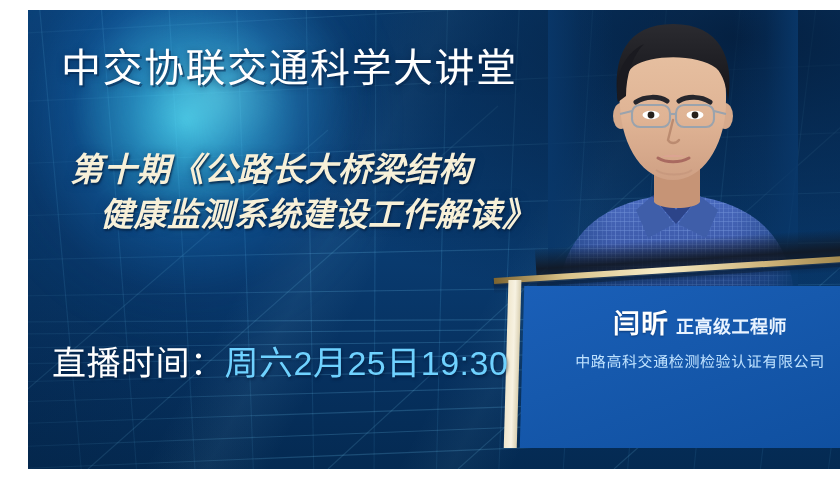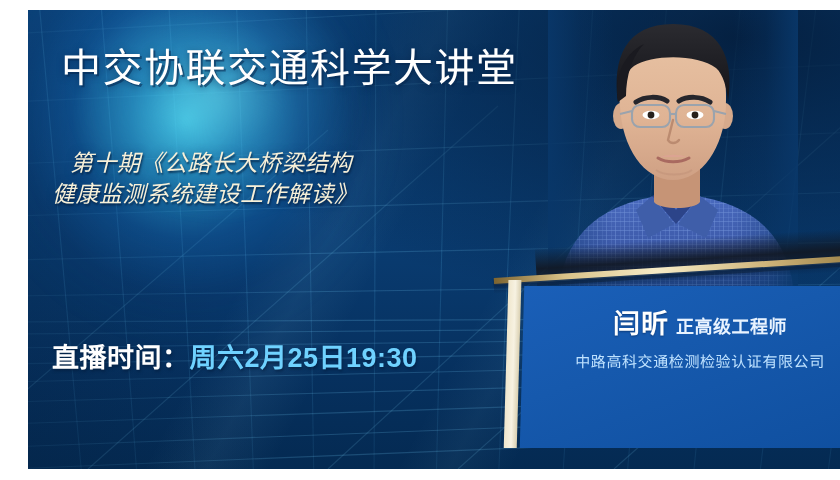--- a/index.html
+++ b/index.html
@@ -229,39 +229,39 @@
     text-shadow:
       2px 2px 0 rgba(7,40,80,0.55),
       0 2px 7px rgba(0,25,60,0.55);
   }
 
   .subtitle {
     position: absolute;
     left: 24px;
     top: 138px;
     width: 520px;
-    font-size: 23px;
-    font-weight: 400;
+    font-size: 33px;
+    font-weight: 700;
     font-style: italic;
     color: #f7f0d8;
     line-height: 1.35;
     letter-spacing: 0.5px;
     text-shadow:
       1px 2px 2px rgba(4,30,62,0.75),
       0 0 10px rgba(10,45,90,0.45);
   }
   .subtitle .l1 { display: block; padding-left: 18px; }
-  .subtitle .l2 { display: block; padding-left: 0px; }
+  .subtitle .l2 { display: block; padding-left: 0px; margin-left: 48px; }
 
   .airtime {
     position: absolute;
     left: 24px;
     top: 326px;
-    font-size: 27px;
-    font-weight: 700;
+    font-size: 34px;
+    font-weight: 400;
     white-space: nowrap;
     letter-spacing: 0.5px;
     text-shadow: 1px 2px 3px rgba(3,25,55,0.6);
   }
   .airtime .lbl { color: #ffffff; }
   .airtime .val { color: #6fd2ff; }
 
 </style>
 </head>
 <body>

